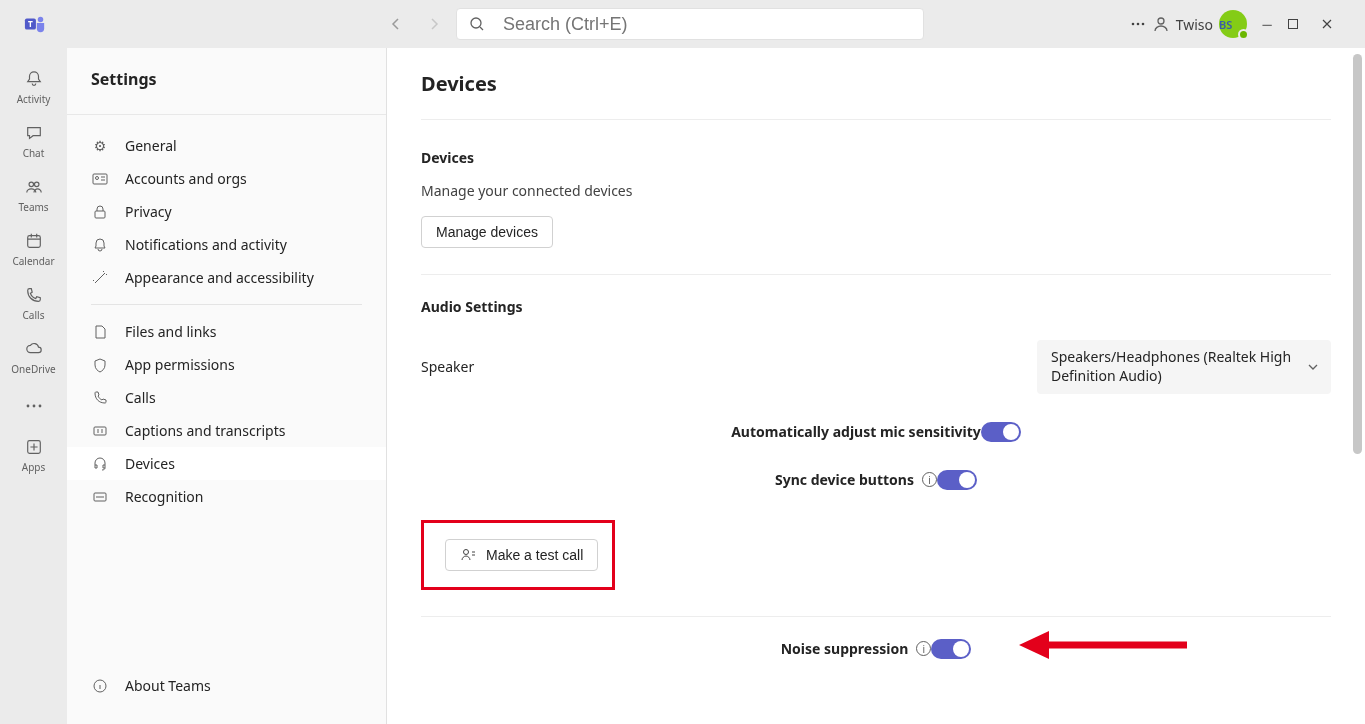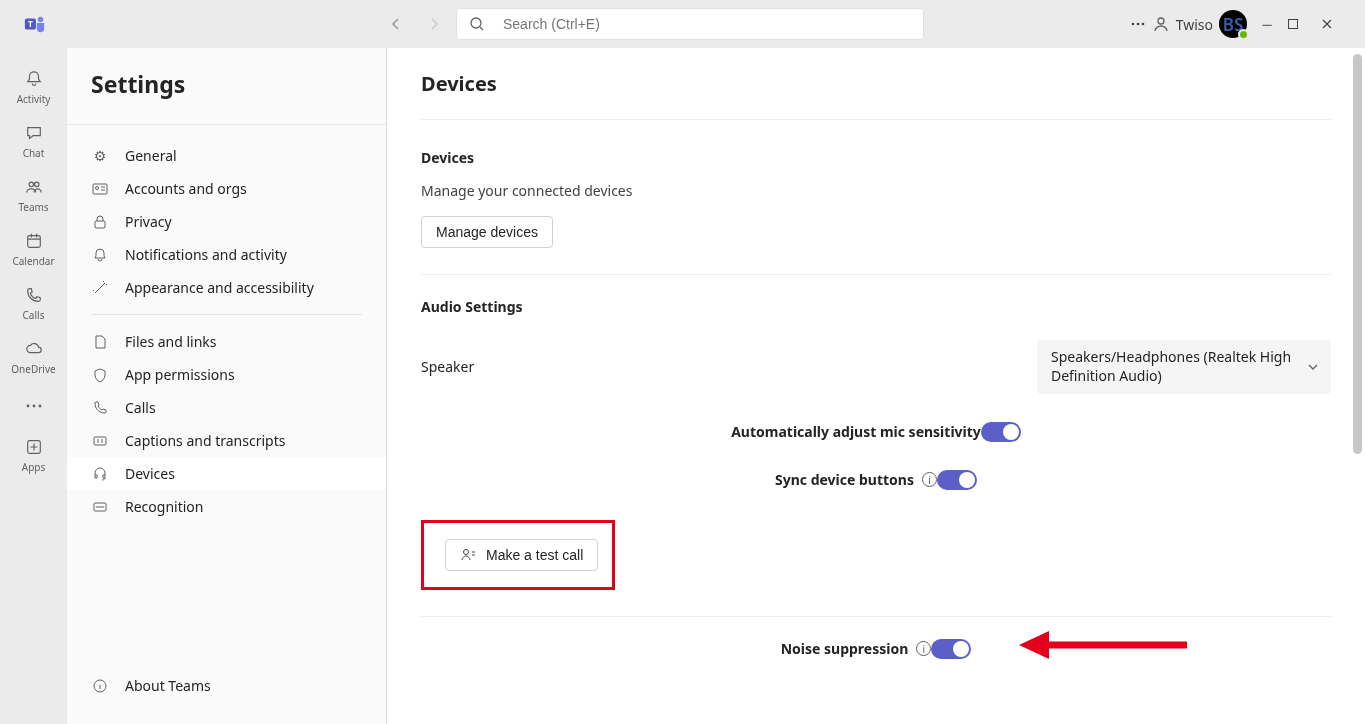--- a/index.html
+++ b/index.html
@@ -28,35 +28,35 @@
   background:#fff;
   border:1px solid #e1e1e1;
   border-radius:4px;
   display:flex;
   align-items:center;
   padding:0 12px;
   color:#616161;
   gap:18px;
 }
 .search-box input {
-  border:none; outline:none; font-size:14px; flex:1; background:transparent; color:#c2410c;
+  border:none; outline:none; font-size:18px; flex:1; background:transparent; color:#c2410c;
 }
 .titlebar-right {
   margin-left:auto;
   display:flex;
   align-items:center;
   gap:6px;
   padding-right:10px;
   color:#424242;
 }
 .avatar {
   width:28px; height:28px; border-radius:50%;
-  background:#000000; color:#3a5ea5;
-  display:flex; align-items:center; justify-content:center;
-  font-size:17px; font-weight:600; position:relative;
+  background:#84cc16; color:#3a5ea5;
+  display:flex; align-items:center; justify-content:flex-start;
+  font-size:11px; font-weight:600; position:relative;
 }
 .avatar .presence {
   position:absolute; right:-2px; bottom:-2px; width:11px; height:11px;
   border-radius:50%; background:#6bb700; border:2px solid #ebebeb;
 }
 .win-btn { width:28px; text-align:center; font-size:13px; color:#424242;}
 .main {
   display:flex;
   height: calc(100% - 48px);
   background:#000000;
@@ -83,21 +83,21 @@
 .rail-item.iconly { height:40px; }
 .settings-pane {
   width:320px;
   background:#fafafa;
   border-right:1px solid #e1e1e1;
   display:flex;
   flex-direction:column;
   padding-top:20px;
 }
 .settings-title {
-  font-size:23px; font-weight:700; padding:0 24px 24px 24px;
+  font-size:16px; font-weight:700; padding:0 24px 24px 24px;
   border-bottom:1px solid #e8e8e8;
 }
 .settings-list { padding:14px 0; overflow:auto;}
 .settings-list hr { border:none; border-top:1px solid #e4e4e4; margin:10px 24px;}
 .sitem {
   display:flex; align-items:center; gap:16px;
   padding:7px 24px;
   color:#242424;
   cursor:pointer;
 }

